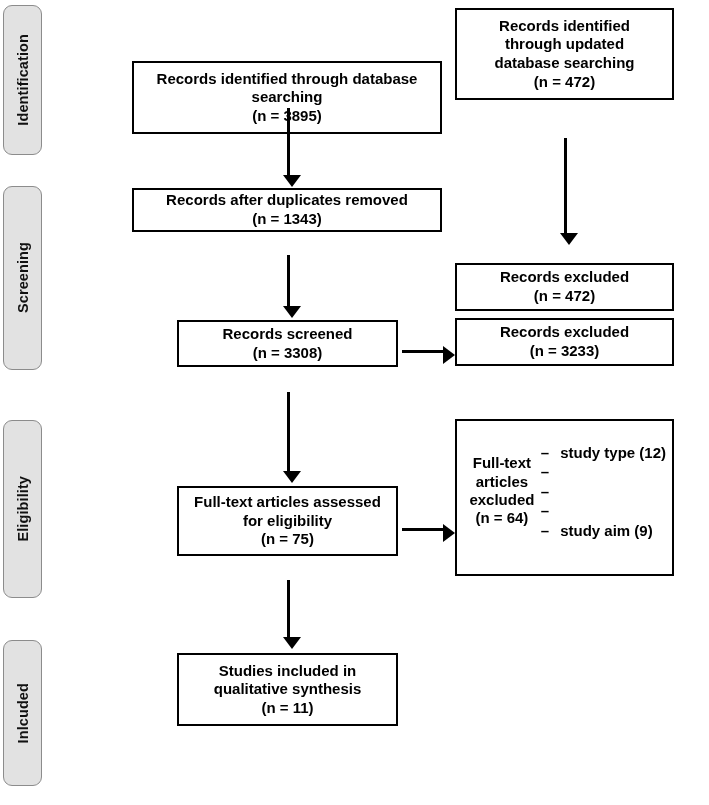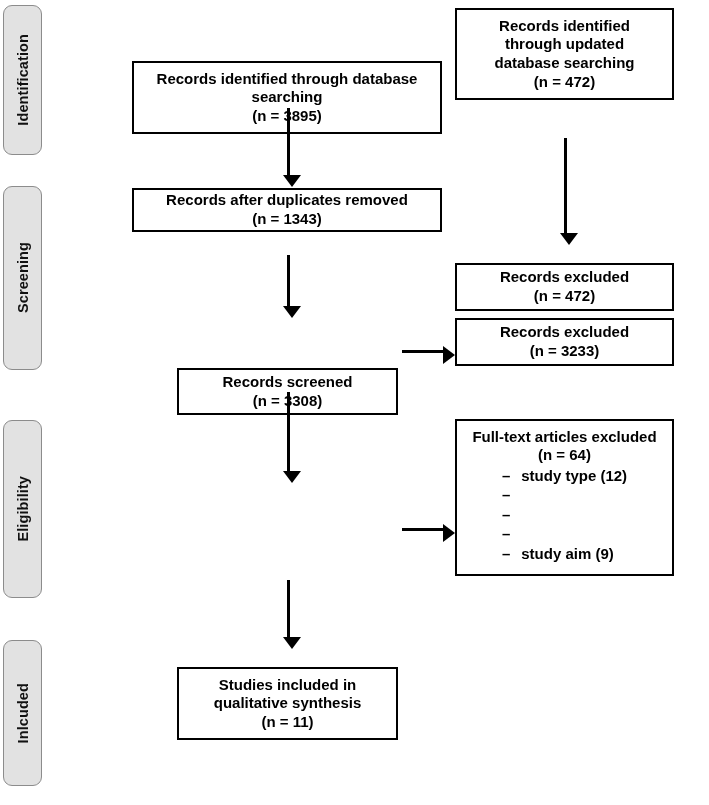--- a/index.html
+++ b/index.html
@@ -57,21 +57,21 @@
     white-space: pre-line;
   }
 
   
   .excl-box {
     position: absolute;
     background: #ffffff;
     border: 2.2px solid #000000;
     box-sizing: border-box;
     display: flex;
-    flex-direction: column;
+    flex-direction: row;
     align-items: center;
     justify-content: flex-start;
     padding: 7px 6px 20px 6px;
   }
   .excl-head {
     font-size: 15px;
     font-weight: bold;
     color: #000000;
     line-height: 1.22;
     text-align: center;
@@ -166,39 +166,44 @@
 
   <div class="arrow-v" style="left:564px; top:138px; height:96px;"></div>
 
   <div class="flow-box" style="left:132px; top:188px; width:310px; height:44px;">
     <span class="box-text">Records after duplicates removed
 (n = 1343)</span>
   </div>
 
   <div class="arrow-v" style="left:287px; top:255px; height:52px;"></div>
 
-  <div class="flow-box" style="left:177px; top:320px; width:221px; height:47px;margin-top:48px;">
+  <div class="flow-box" style="left:177px; top:320px; width:221px; height:47px;">
     <span class="box-text">Records screened
 (n = 3308)</span>
   </div>
 
   <div class="flow-box" style="left:455px; top:263px; width:219px; height:48px;">
     <span class="box-text">Records excluded
 (n = 472)</span>
   </div>
 
   <div class="flow-box" style="left:455px; top:318px; width:219px; height:48px;">
     <span class="box-text">Records excluded
 (n = 3233)</span>
   </div>
 
   <div class="arrow-h" style="left:402px; top:350px; width:42px;"></div>
 
   <div class="arrow-v" style="left:287px; top:392px; height:80px;"></div>
 
+  <div class="flow-box" style="left:177px; top:486px; width:221px; height:70px;">
+    <span class="box-text">Full-text articles assessed
+for eligibility
+(n = 75)</span>
+  </div>
 
   <div class="excl-box" style="left:455px; top:419px; width:219px; height:157px;">
     <div class="excl-head">Full-text articles excluded
 (n = 64)</div>
     <ul class="excl-list">
       <li>
         <span class="excl-dash">–</span>
         <span>study type (12)</span>
       </li>
       <li>
@@ -214,19 +219,19 @@
         <span class="excl-dash">–</span>
         <span>study aim (9)</span>
       </li>
     </ul>
   </div>
 
   <div class="arrow-h" style="left:402px; top:528px; width:42px;"></div>
 
   <div class="arrow-v" style="left:287px; top:580px; height:58px;"></div>
 
-  <div class="flow-box" style="left:177px; top:653px; width:221px; height:73px;margin-top:14px;">
+  <div class="flow-box" style="left:177px; top:653px; width:221px; height:73px;">
     <span class="box-text">Studies included in
 qualitative synthesis
 (n = 11)</span>
   </div>
 
 </div>
 
 </body></html>

